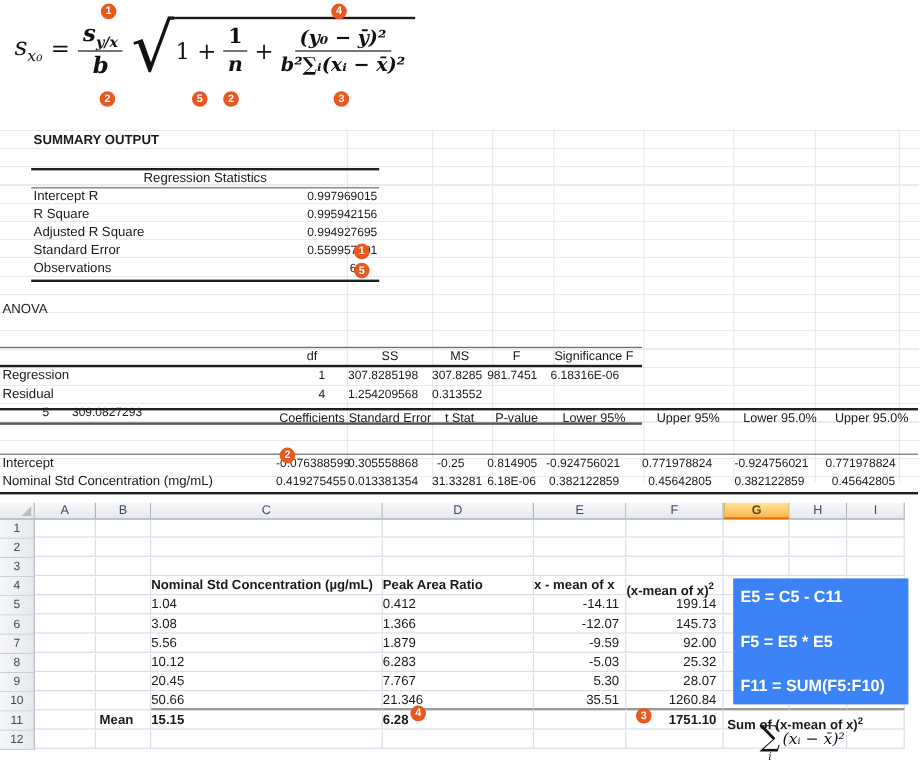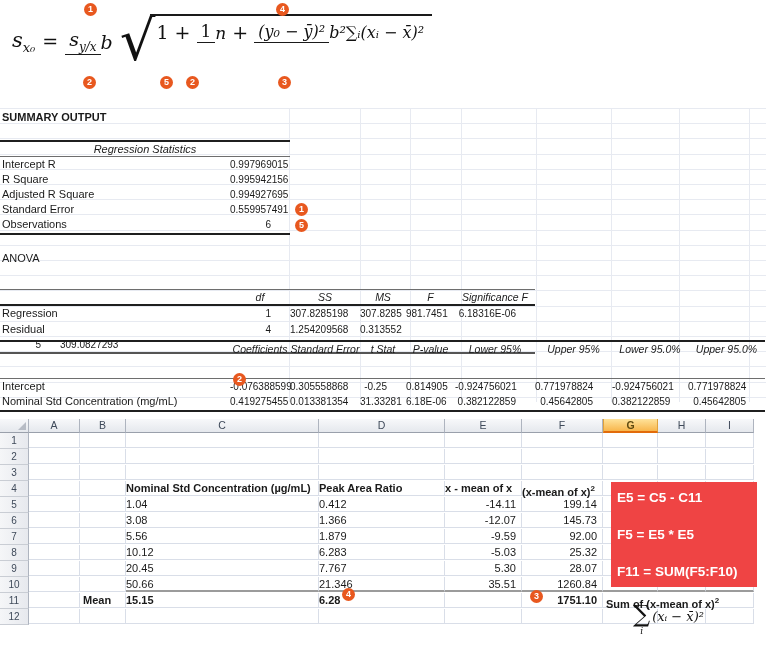--- a/index.html
+++ b/index.html
@@ -6,21 +6,21 @@
   body { background:#fff; }
   .page { position:relative; width:770px; height:648px; background:#fff;
           font-family:"Liberation Sans", sans-serif; color:#1a1a1a; overflow:hidden; }
 
   
   .formula { position:absolute; left:12px; top:14px; display:flex; align-items:center; gap:7px;
              font-family:"DejaVu Serif", serif; font-style:italic; color:#111; }
   .f-lhs { font-size:21px; }
   .f-lhs sub { font-size:13px; }
   .f-eq { font-size:19px; font-style:normal; }
-  .frac { display:inline-flex; align-items:center; text-align:center; }
+  .frac { display:inline-flex; flex-direction:column; align-items:center; text-align:center;font-weight:bold; }
   .frac .num { border-bottom:1.5px solid #1a1a1a; padding:0 4px 1px; }
   .frac .den { padding-top:1px; }
   .frac1 { font-size:19px; }
   .frac1 sub { font-size:12px; }
   .sqrt { display:flex; align-items:flex-start; }
   .sqrt-sign { font-size:56px; line-height:0.98; font-style:normal; margin-right:-5px; }
   .sqrt-body { border-top:2px solid #1a1a1a; padding:5px 8px 0 6px;
                display:flex; align-items:center; gap:6px; }
   .plainnum { font-style:normal; }
   .t19 { font-size:19px; }
@@ -37,21 +37,21 @@
   .sheet-top { position:absolute; left:0; top:108px; width:766px; height:294px;
                background:repeating-linear-gradient(to bottom, #E7EAF1 0 1px, transparent 1px 15.2px);
                font-size:11px; }
   .vline { position:absolute; top:0; width:1px; height:100%; background:#E7EAF1; }
   .blk { position:absolute; left:0; }
   .trow { display:flex; height:15.2px; line-height:15px; white-space:nowrap; }
   .lbl { width:230px; padding-left:2px; }
   .c1{width:60px} .c2{width:70px} .c3{width:46px} .c4{width:49px}
   .c5{width:80px} .c6{width:77px} .c7{width:76px} .c8{width:77px}
   .val { text-align:right; padding-right:19px; font-size:10px; }
-  .hdr { text-align:center; font-style:italic; font-size:10.5px; }
+  .hdr { text-align:center; font-size:10.5px; }
   .b-thick { border-top:2px solid #1f1f1f; }
   .b-thin  { border-top:1px solid #6e6e6e;margin-top:23px; }
   .bold { font-weight:bold; }
 
   
   .sheet { position:absolute; left:0; top:419px; width:754px; font-size:11px; }
   .srow { display:flex; }
   .ch { height:14px; line-height:13px; text-align:center; color:#3F4A5A; font-size:10.5px;
         background:linear-gradient(#F7F8FA,#E5E8ED); border-right:1px solid #AEB4BF;
         border-bottom:1px solid #9AA0AB; }
@@ -69,21 +69,21 @@
   .cA{width:51px} .cB{width:46px} .cC{width:193px} .cD{width:126px}
   .cE{width:77px} .cF{width:81px} .cG{width:55px} .cH{width:48px} .cI{width:48px}
   .cGHI{width:151px}
   .ctr { text-align:left; } .rgt { text-align:right; padding-right:5px; }
   .lft { padding-left:3px; }
   .thickb { border-bottom:2px solid #9B9B9B !important; }
   sup { font-size:8px; }
 
   
   .callout { position:absolute; left:611px; top:482px; width:146px; height:105px;
-             background:#ef4444; color:#fff; font-weight:bold; font-size:13.5px;
+             background:#3b82f6; color:#fff; font-weight:bold; font-size:13.5px;
              display:flex; flex-direction:column; justify-content:space-between;
              padding:8px 6px; z-index:20; }
 
   
   .sigma-wrap { position:absolute; left:633px; top:601px; display:flex; align-items:flex-start;
                 font-family:"DejaVu Serif", serif; color:#111; z-index:25; }
   .sigma-col { display:flex; flex-direction:column; align-items:center; }
   .sigma-big { font-size:24px; line-height:26px; }
   .sigma-sub { font-size:9px; font-style:italic; line-height:9px; }
   .sigma-expr { font-size:13px; font-style:italic; margin:8px 0 0 2px; }
@@ -127,21 +127,21 @@
   <div class="sheet-top">
     <div class="vline" style="left:289px"></div>
     <div class="vline" style="left:360px"></div>
     <div class="vline" style="left:410px"></div>
     <div class="vline" style="left:461px"></div>
     <div class="vline" style="left:536px"></div>
     <div class="vline" style="left:611px"></div>
     <div class="vline" style="left:679px"></div>
     <div class="vline" style="left:749px"></div>
 
-    <div class="blk" style="top:2px;width:290px;">
+    <div class="blk" style="top:2px;width:290px;margin-left:26px;">
       <div class="trow bold">
           <span class="lbl">SUMMARY OUTPUT</span>
         </div>
       <div class="trow"></div>
       <div class="trow b-thick" style="justify-content:center;">
           <span class="hdr" style="font-size:11px">Regression Statistics</span>
         </div>
       <div style="border-top:1px solid #6e6e6e">
         <div class="trow">
             <span class="lbl">Intercept R</span>

